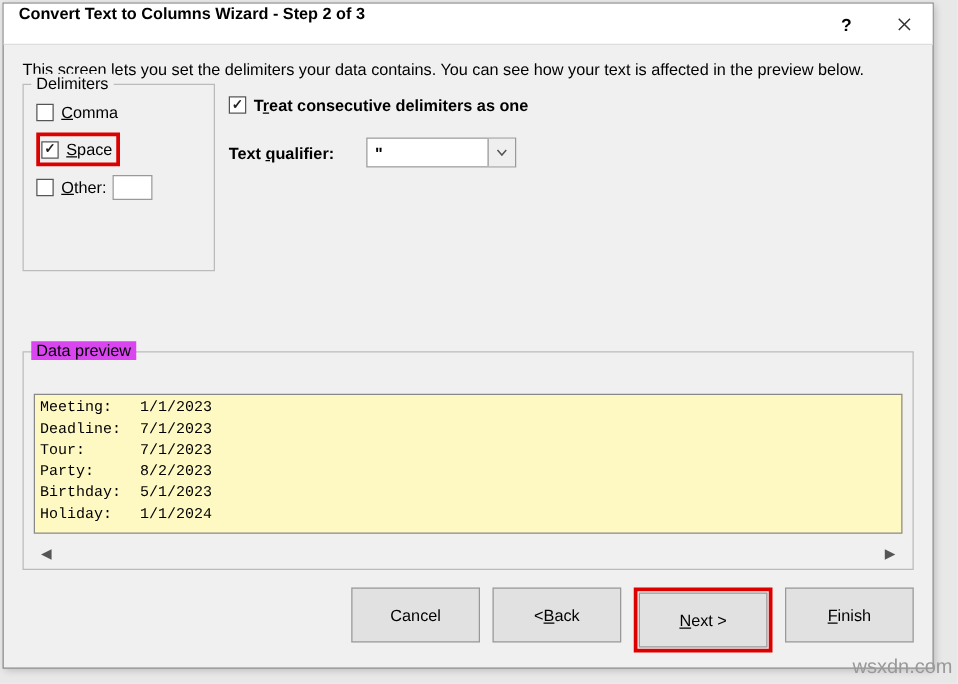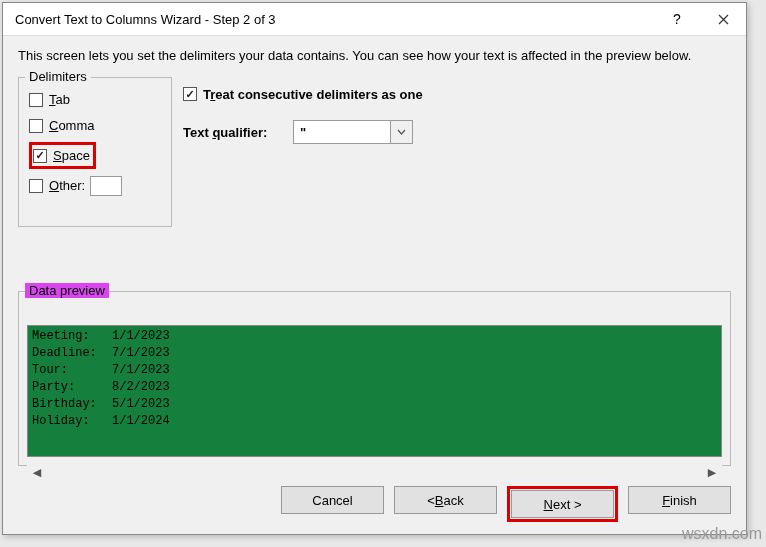--- a/index.html
+++ b/index.html
@@ -1,46 +1,46 @@
 <!DOCTYPE html>
 <html><head>
   <meta charset="utf-8">
   <style>
     * { box-sizing: border-box; margin: 0; padding: 0; }
     body { font-family: "Segoe UI", Tahoma, sans-serif; font-size: 13px; background: #e8e8e8; width: 766px; height: 547px; overflow: hidden; position: relative; }
     .dialog { position: absolute; left: 2px; top: 2px; width: 745px; height: 533px; background: #f0f0f0; border: 1px solid #888; box-shadow: 2px 2px 6px rgba(0,0,0,0.2); }
-    .titlebar { height: 33px; background: #fff; border-bottom: 1px solid #ddd; display: flex; align-items: center; padding-left: 12px; }
+    .titlebar { height: 33px; background: #fff; border-bottom: 1px solid #ddd; display: flex; align-items: flex-start; padding-left: 12px; font-weight: bold; }
     .title-text { flex: 1; font-size: 13px; }
     .title-btn { width: 46px; height: 33px; display: flex; align-items: center; justify-content: center; font-size: 14px; cursor: pointer; }
     .content { padding: 12px 15px; }
-    .desc { margin-bottom: 14px; font-size: 13px; }
+    .desc { margin-bottom: 4px; font-size: 13px; }
     .fieldset { position: relative; border: 1px solid #bbb; padding: 12px 10px 10px; margin-bottom: 10px; }
     .fieldset-small { width: 154px; float: left; height: 150px; }
     .fieldset-legend { position: absolute; top: -9px; left: 6px; background: #f0f0f0; padding: 0 4px; font-size: 13px; }
     .cb-row { display: flex; align-items: center; margin-bottom: 7px; height: 19px; }
     .cb { width: 14px; height: 14px; border: 1px solid #555; background: #fff; margin-right: 6px; display: inline-flex; align-items: center; justify-content: center; font-size: 11px; line-height: 1; }
     .cb.checked::before { content: "✓"; color: #222; font-weight: bold; }
     .cb-label { font-size: 13px; }
     .cb-label u { text-decoration: underline; }
     .highlight-red { border: 3px solid #d00; padding: 1px 3px 1px 1px; display: inline-flex; align-items: flex-start; }
     .other-input { width: 32px; height: 20px; border: 1px solid #999; background: #fff; margin-left: 5px; }
     .right-panel { margin-left: 165px; padding-top: 6px; font-weight: bold; }
     .right-row { display: flex; align-items: center; margin-bottom: 16px; height: 22px; }
     .qual-label { width: 110px; }
     .qual-select { width: 120px; height: 24px; border: 1px solid #999; background: #fff; display: flex; align-items: center; padding-left: 6px; position: relative; }
     .qual-btn { position: absolute; right: 0; top: 0; width: 22px; height: 22px; border-left: 1px solid #999; background: #efefef; display: flex; align-items: center; justify-content: center; }
     .clear { clear: both; }
     .preview-fieldset { margin-top: 54px; border: 1px solid #bbb; padding: 8px; position: relative; height: 175px; }
     .preview-legend { position: absolute; top: -9px; left: 6px; background: #d946ef; padding: 0 4px; }
-    .preview-box { border: 1px solid #888; background: #15803d; height: 132px; margin-top: 25px; overflow: hidden; font-family: "Courier New", monospace; font-size: 12px; line-height: 17px; padding: 2px 4px; white-space: pre; }
+    .preview-box { border: 1px solid #888; background: #fef9c3; height: 112px; margin-top: 25px; overflow: hidden; font-family: "Courier New", monospace; font-size: 12px; line-height: 17px; padding: 2px 4px; white-space: pre; }
     .preview-col1 { display: inline-block; width: 80px; }
     .scroll-track { margin-top: 6px; height: 18px; background: #f0f0f0; display: flex; align-items: center; justify-content: space-between; border: 0px solid #ccc; padding: 0 2px; }
     .scroll-arrow { width: 16px; height: 16px; display: flex; align-items: center; justify-content: center; color: #555; font-size: 11px; }
     .button-row { position: absolute; bottom: 12px; right: 15px; display: flex; gap: 10px; }
-    .btn { width: 103px; height: 28px; border: 1px solid #999; background: #e1e1e1; display: flex; align-items: center; justify-content: center; font-size: 13px; cursor: pointer; }
+    .btn { width: 103px; height: 44px; border: 1px solid #999; background: #e1e1e1; display: flex; align-items: center; justify-content: center; font-size: 13px; cursor: pointer; }
     .highlight-btn { border: 3px solid #d00; padding: 1px; }
     .highlight-btn .btn { margin: 0; }
     .watermark { position: absolute; right: 4px; bottom: 4px; font-size: 16px; color: #999; }
   </style>
 </head>
 <body>
 
 <div class="dialog">
   <div class="titlebar">
     <span class="title-text">Convert Text to Columns Wizard - Step 2 of 3</span>
@@ -51,24 +51,20 @@
         </svg>
     </div>
   </div>
 
   <div class="content">
     <div class="desc">This screen lets you set the delimiters your data contains.  You can see how your text is affected in the preview below.</div>
 
     <div class="fieldset fieldset-small">
       <span class="fieldset-legend">Delimiters</span>
 
-      <div class="cb-row">
-        <span class="cb"></span>
-        <span class="cb-label"><u>T</u>ab</span>
-      </div>
       <div class="cb-row">
         <span class="cb"></span>
         <span class="cb-label"><u>C</u>omma</span>
       </div>
       <span class="highlight-red">
         <div class="cb-row" style="margin-bottom:0">
           <span class="cb checked"></span>
           <span class="cb-label"><u>S</u>pace</span>
         </div>
       </span>

